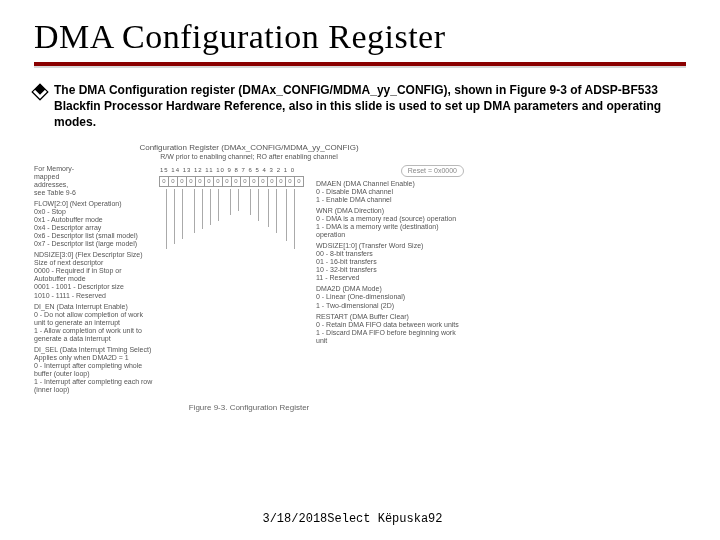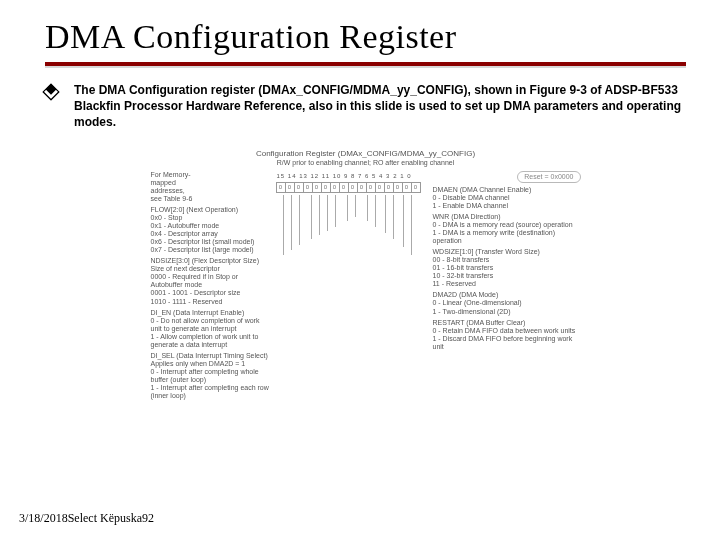--- a/index.html
+++ b/index.html
@@ -1,43 +1,43 @@
 <!DOCTYPE html>
 <html><head>
 <meta charset="utf-8">
 <style>
 html,body{margin:0;padding:0}
 body{width:720px;height:540px;background:#fff;font-family:Verdana,Geneva,sans-serif;color:#000;position:relative;overflow:hidden}
-.slide{padding:18px 34px 0 45px}
+.slide{padding:18px 34px 0 34px}
 h1{font-family:"Times New Roman",Times,serif;font-weight:400;font-size:34px;margin:0 0 6px 0;letter-spacing:.5px}
 .rule{height:6px;position:relative}
 .rule .bar{position:absolute;left:0;right:0;top:0;height:4px;background:#8a0000}
 .rule .shadow{position:absolute;left:0;right:0;top:4px;height:2px;background:#d8d8d8}
-.body{display:flex;gap:17px;margin-top:14px}
+.body{display:flex;gap:8px;margin-top:14px}
 .dbullet{width:10px;height:10px;margin-top:4px;flex:none;transform:rotate(45deg);background:#000;border:1px solid #000;box-shadow:inset -3px -3px 0 0 #fff}
 .para{font-size:12px;font-weight:700;line-height:1.35}
-.figwrap{display:flex;justify-content:center;margin-top:18px}
+.figwrap{display:flex;margin-top:12px}
 .fig{width:430px;font-family:Arial,Helvetica,sans-serif;color:#555;font-size:7px;line-height:1.15}
 .figtitle{text-align:center;font-size:8px;margin-bottom:1px}
 .figsub{text-align:center;font-size:7px;margin-bottom:4px}
 .figcols{display:flex;gap:6px}
 .leftcol{width:120px}
 .leftcol .grp{margin-bottom:3px}
 .leftcol .hd{}
 .midcol{width:150px;padding-top:2px}
 .bits{font-size:6px;letter-spacing:1px;margin-bottom:2px;white-space:nowrap}
 .boxes{display:flex;gap:0;margin-bottom:1px}
 .boxes span{width:8px;height:9px;border:1px solid #999;margin-left:-1px;display:inline-block;font-size:6px;text-align:center;line-height:9px;color:#777}
 .wire{height:70px;position:relative;margin-top:2px}
 .wire div{position:absolute;border-left:1px solid #aaa;width:0}
 .rightcol{flex:1}
 .rightcol .grp{margin-bottom:3px}
 .reset{border:1px solid #b9b9b9;border-radius:8px;padding:1px 6px;display:inline-block;font-size:7px;color:#888;float:right;margin-bottom:3px}
 .caption{text-align:center;font-size:8px;color:#666;margin-top:6px;font-family:Arial}
-.footer{position:absolute;left:19px;right:34px;bottom:14px;display:flex;justify-content:flex-start;font-size:12px;font-family:Liberation Serif, serif}
+.footer{position:absolute;left:19px;right:34px;bottom:14px;display:flex;justify-content:center;font-size:12px;font-family:Liberation Mono, monospace}
 .footer .page{}
 </style>
 </head>
 <body>
 
 <div class="slide">
   <h1>DMA Configuration Register</h1>
   <div class="rule">
       <div class="bar"></div>
       <div class="shadow"></div>
@@ -150,20 +150,21 @@
             <div style="white-space:pre-line">0 - Linear (One-dimensional)
 1 - Two-dimensional (2D)</div>
           </div>
           <div class="grp">
             <div class="hd">RESTART (DMA Buffer Clear)</div>
             <div style="white-space:pre-line">0 - Retain DMA FIFO data between work units
 1 - Discard DMA FIFO before beginning work unit</div>
           </div>
         </div>
       </div>
+      <div class="caption">Figure 9-3. Configuration Register</div>
     </div>
   </div>
 </div>
 
 <div class="footer">
   <span>3/18/2018</span>
   <span>Select Këpuska</span>
   <span class="page">92</span>
 </div>
 

